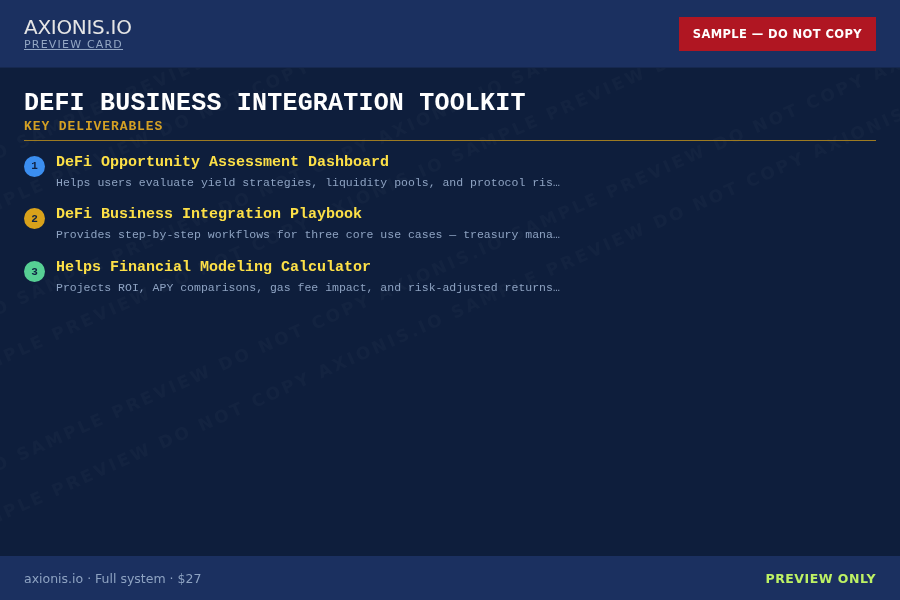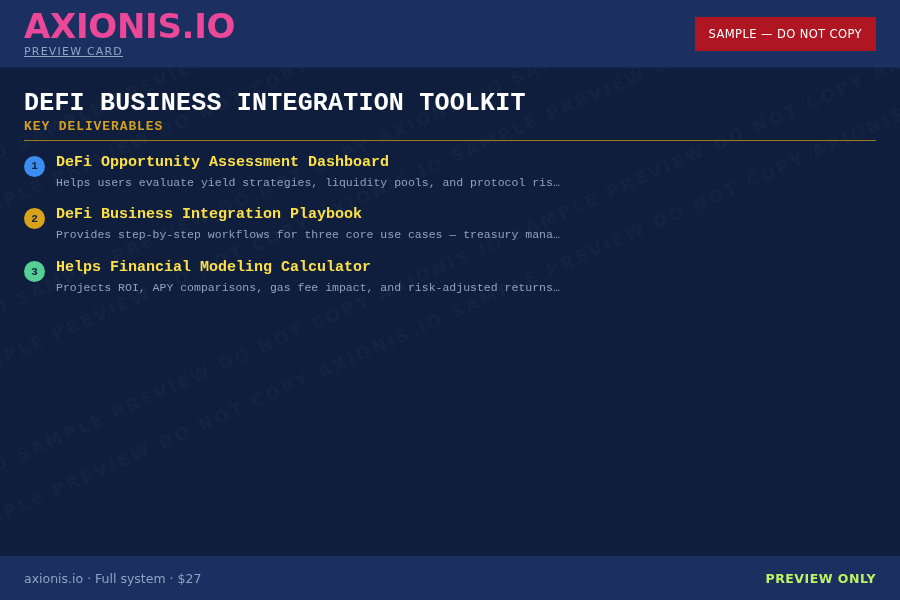--- a/index.html
+++ b/index.html
@@ -47,38 +47,38 @@
     flex:0 0 68px;
     background:#1b3060;
     border-bottom:1px solid #16284f;
     display:flex;
     align-items:center;
     justify-content:space-between;
     padding:0 24px;
   }
   .brand-block { display:flex; flex-direction:column; justify-content:center; }
   .brand-name {
-    font-size:34px;
-    font-weight:700;
-    color:#ec4899;
+    font-size:20px;
+    font-weight:400;
+    color:#e5e5e5;
     letter-spacing:-0.3px;
     line-height:1.05;
   }
   .brand-sub {
     font-size:11px;
     font-weight:400;
     letter-spacing:1.2px;
     color:#93a7c4;
     text-decoration:underline;
   }
   .sample-badge {
     background:#b01622;
     color:#ffffff;
     font-size:11.5px;
-    font-weight:400;
+    font-weight:700;
     letter-spacing:0.4px;
     padding:10px 14px;
     white-space:nowrap;
   }
 
   
   .body {
     position:relative;
     z-index:2;
     flex:1 1 auto;

